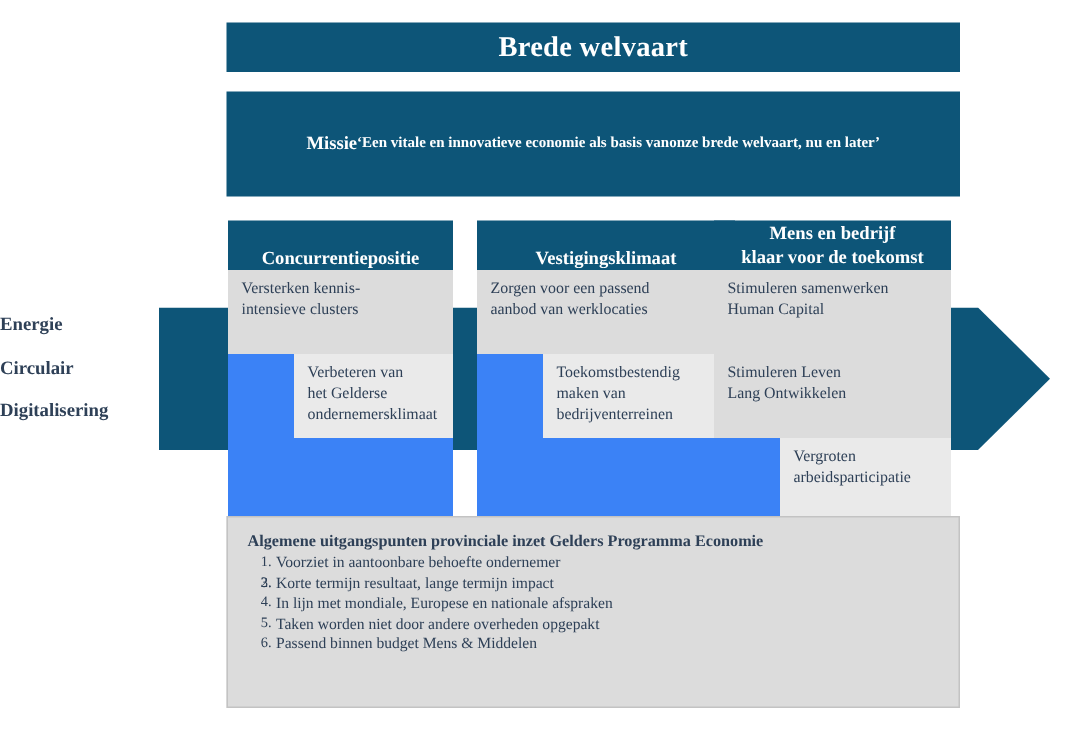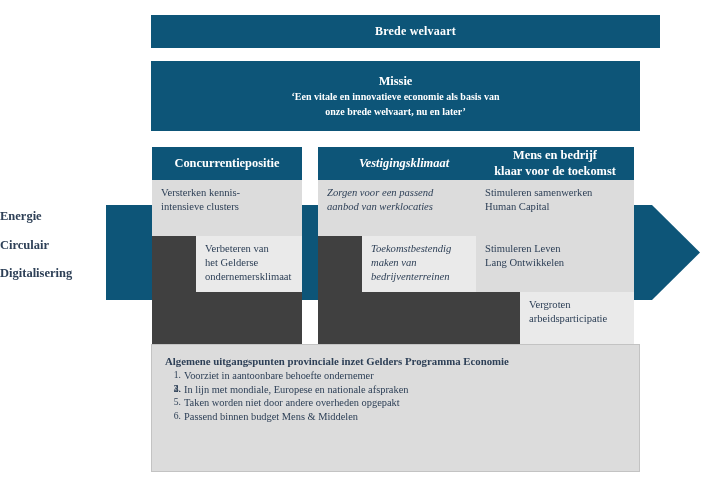--- a/index.html
+++ b/index.html
@@ -30,30 +30,28 @@
     align-items: center;
     justify-content: center;
     text-align: center;
     font-weight: bold;
   }
   #top-banner {
     left: 151px;
     top: 15px;
     width: 489px;
     height: 33px;
-    font-size: 12px;
+    font-size: 19px;
     letter-spacing: 0.2px;
-    padding-left: 20px;
   }
   #mission-banner {
     left: 151px;
     top: 61px;
     width: 489px;
     height: 70px;
-    flex-direction: column;
     font-size: 12.2px;
     line-height: 1.45;
   }
   #mission-banner .mission-title {
     font-size: 12.4px;
     font-weight: bold;
   }
   #mission-banner .mission-quote {
     font-size: 10px;
     font-weight: bold;
@@ -90,42 +88,42 @@
   }
   #theme-labels .theme-label:last-child { margin-bottom: 0; }
 
   
   .pillar {
     position: absolute;
     top: 147px;
     z-index: 2;
   }
   #pillar-0 { left: 152px; width: 150px; }
-  #pillar-1 { left: 318px; width: 172px; font-style: italic; }
+  #pillar-1 { left: 318px; width: 172px; }
   #pillar-2 { left: 476px; width: 158px; }
 
   .pillar-header {
     background: #0d5578;
     color: #ffffff;
     font-weight: bold;
     font-size: 12.4px;
     text-align: center;
     display: flex;
     align-items: center;
     justify-content: center;
     line-height: 1.22;
     padding: 0 4px;
     box-sizing: border-box;
   }
   #pillar-0 .pillar-header,
-  #pillar-1 .pillar-header { height: 33px; }
+  #pillar-1 .pillar-header { height: 33px; align-items: flex-end; }
   #pillar-2 .pillar-header { height: 33px; }
 
   .pillar-body {
-    background: #404040;
+    background: #3b82f6;
     height: 190px;
     box-sizing: border-box;
   }
   .pillar-item {
     box-sizing: border-box;
     padding: 6px 8px 6px 9px;
     font-size: 10.6px;
     line-height: 1.30;
     color: #2e4057;
     background: #dcdcdc;
@@ -253,20 +251,21 @@
     <ul id="principles-list">
       <li>
         <span class="num">1.</span>
         <span>Voorziet in aantoonbare behoefte ondernemer</span>
       </li>
       <li>
         <span class="num">2.</span>
       </li>
       <li>
         <span class="num">3.</span>
+        <span>Korte termijn resultaat, lange termijn impact</span>
       </li>
       <li>
         <span class="num">4.</span>
         <span>In lijn met mondiale, Europese en nationale afspraken</span>
       </li>
       <li>
         <span class="num">5.</span>
         <span>Taken worden niet door andere overheden opgepakt</span>
       </li>
       <li>

